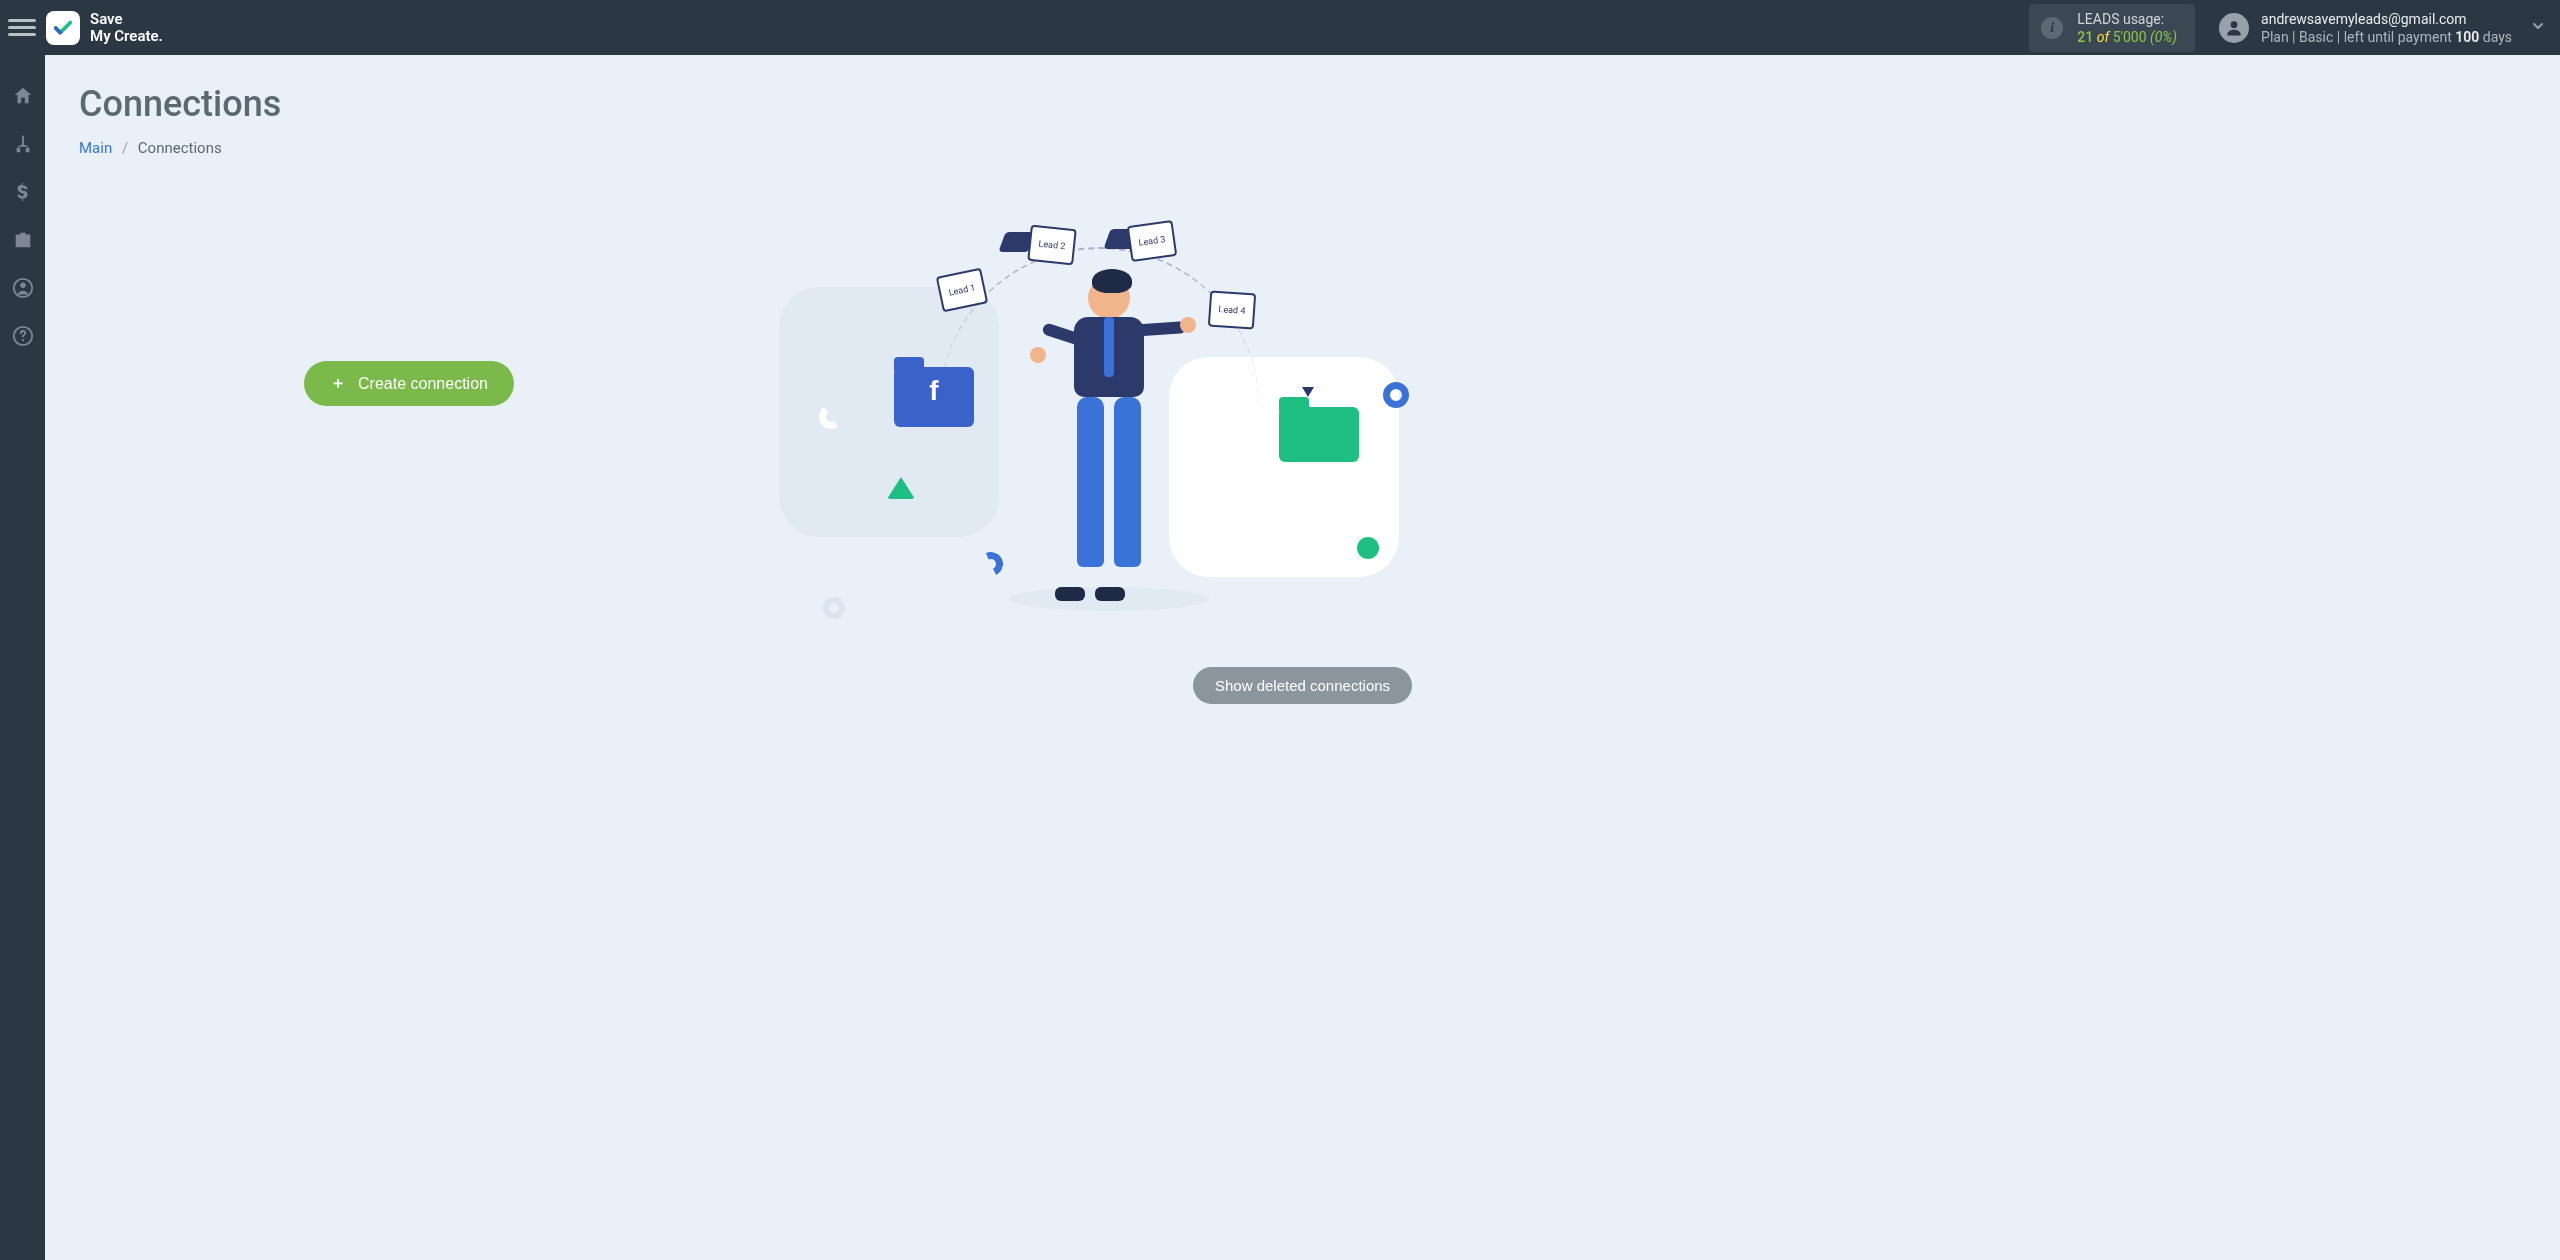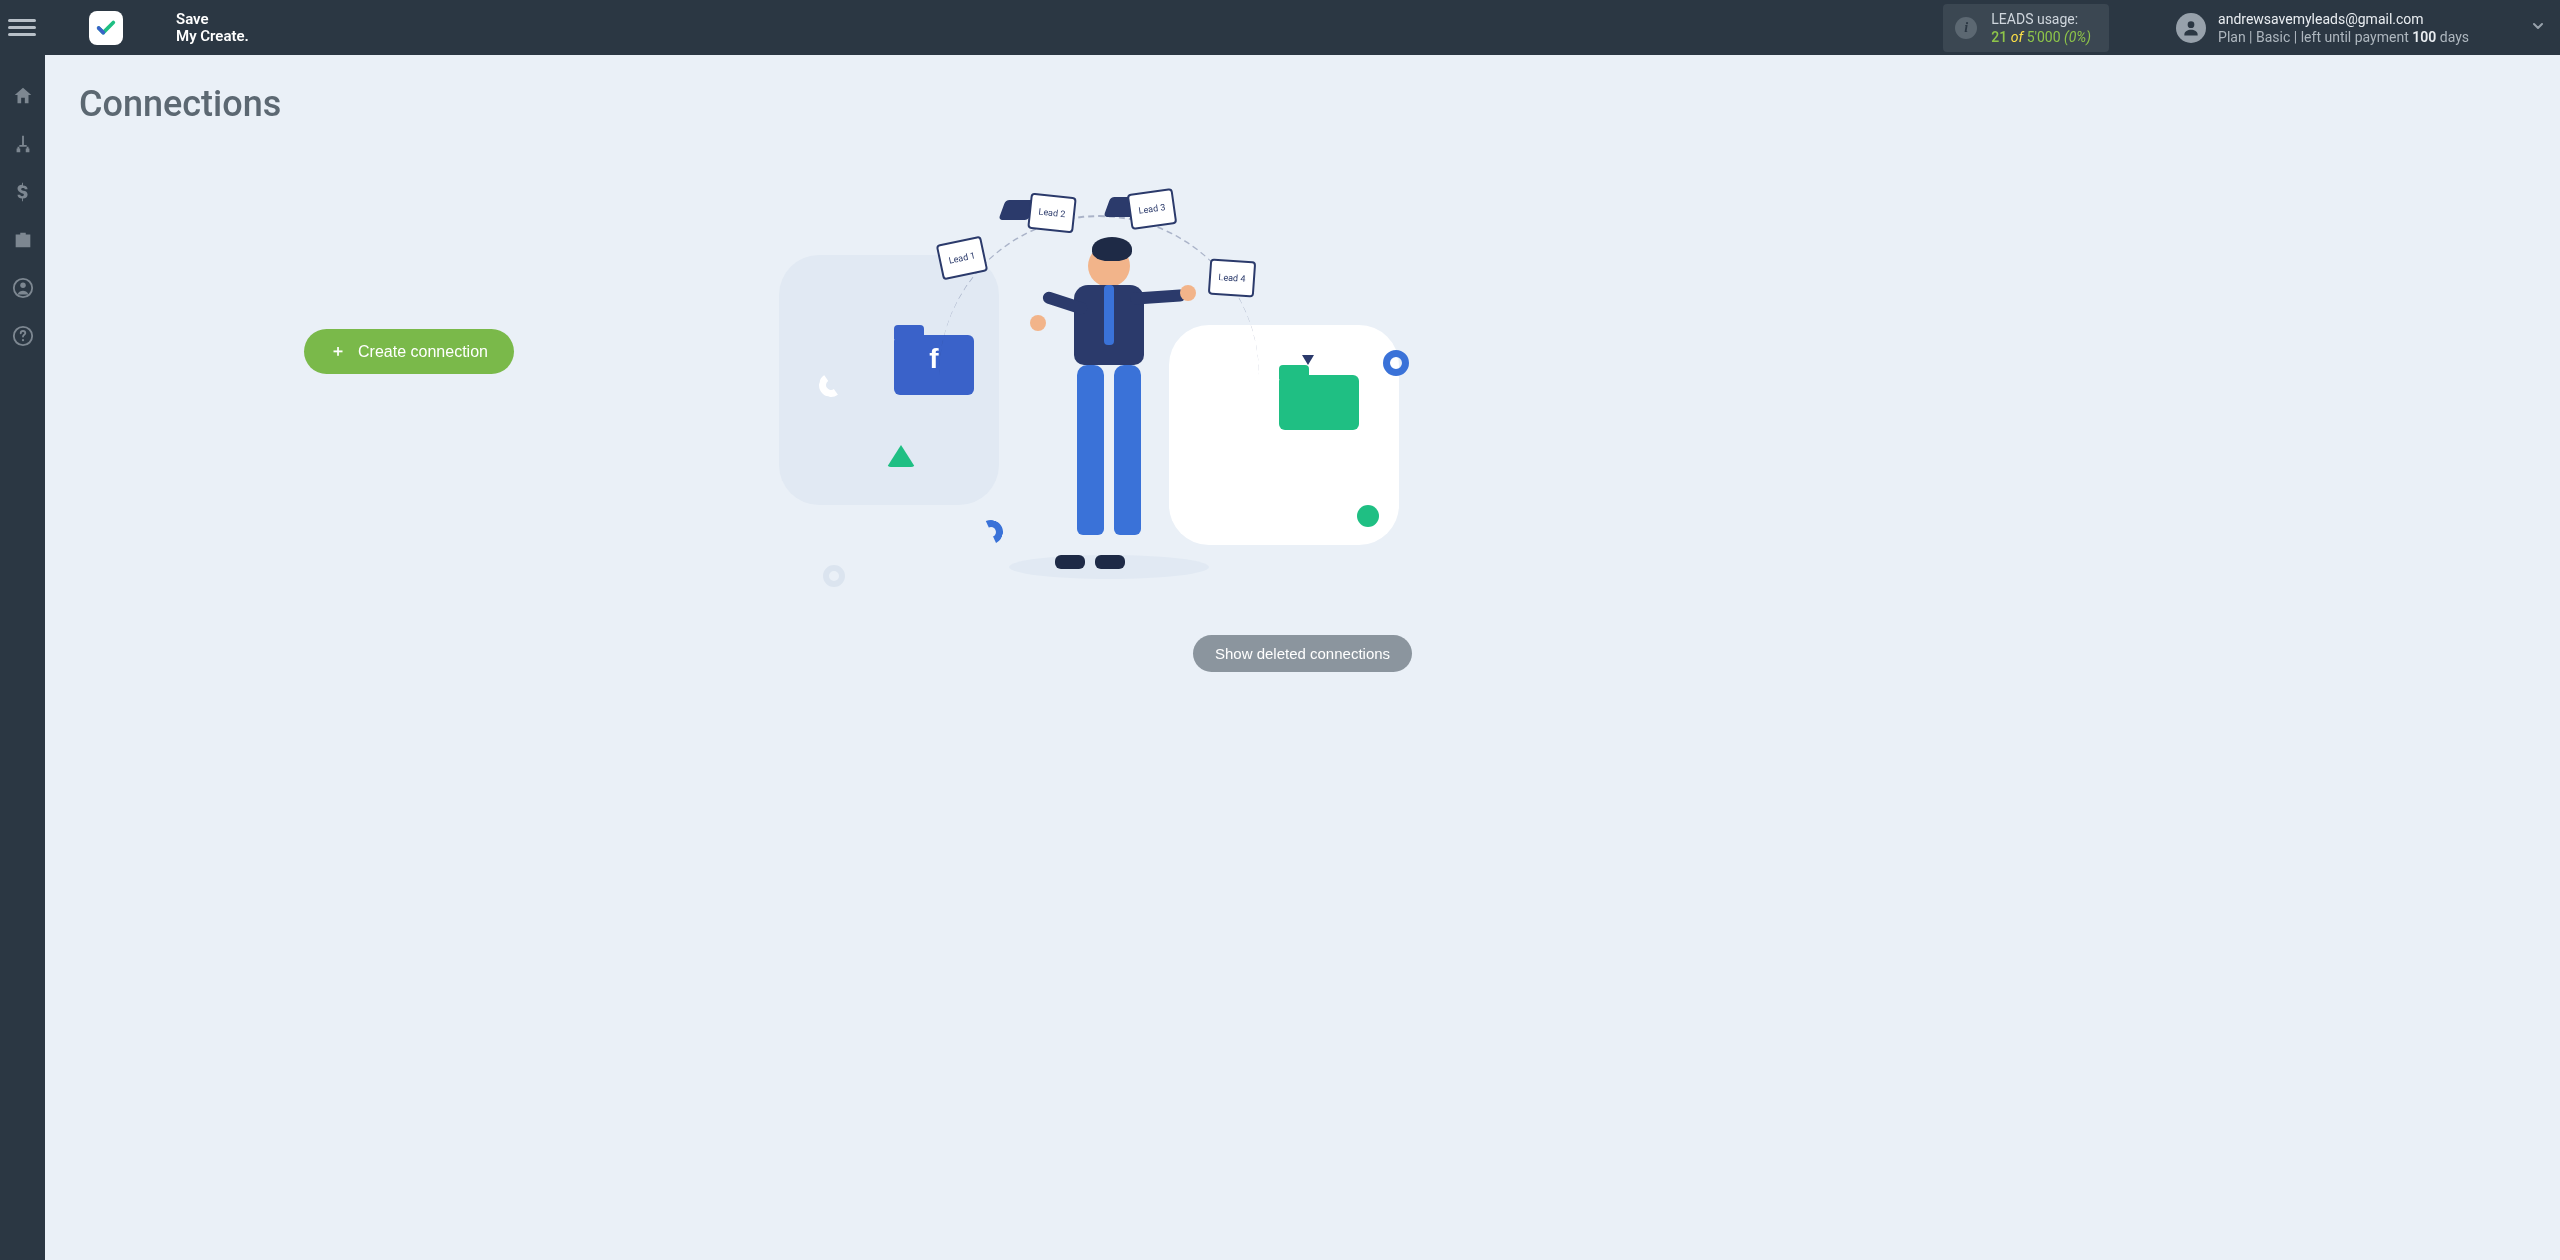--- a/index.html
+++ b/index.html
@@ -9,21 +9,20 @@
   
   .topbar {
     height: 55px;
     background: #2b3743;
     display: flex;
     align-items: center;
     color: #fff;
     padding: 0 14px 0 8px;
     position: relative;
     z-index: 10;
-    gap: 43px;
   }
   .hamburger {
     width: 28px; height: 28px; display:flex; flex-direction:column; justify-content:center; gap:4px;
     cursor:pointer; margin-right:10px;
   }
   .hamburger span { display:block; height:3px; background:#b8c0c8; border-radius:2px; }
 
   .logo-box {
     width:34px; height:34px; background:#fff; border-radius:8px; display:flex; align-items:center; justify-content:center;
     margin-right:10px;
@@ -315,20 +314,25 @@
           <circle cx="12" cy="12" r="10" fill="none" stroke="currentColor" stroke-width="2"></circle>
           <path d="M9.5 9a2.5 2.5 0 115 0c0 1.5-2.5 1.8-2.5 3.5" fill="none" stroke="currentColor" stroke-width="2" stroke-linecap="round"></path>
           <circle cx="12" cy="16.5" r="1.2"></circle>
         </svg>
     </div>
   </div>
 
   <div class="main">
     <h1 class="page-title">Connections</h1>
 
+    <div class="breadcrumb">
+      <a href="#">Main</a>
+      <span class="sep">/</span>
+      <span>Connections</span>
+    </div>
 
     <div class="empty-area">
       <div class="empty-left">
         <button class="create-btn">
           <span class="plus">＋</span>
           <span>Create connection</span>
         </button>
       </div>
 
       <div class="illustration">

